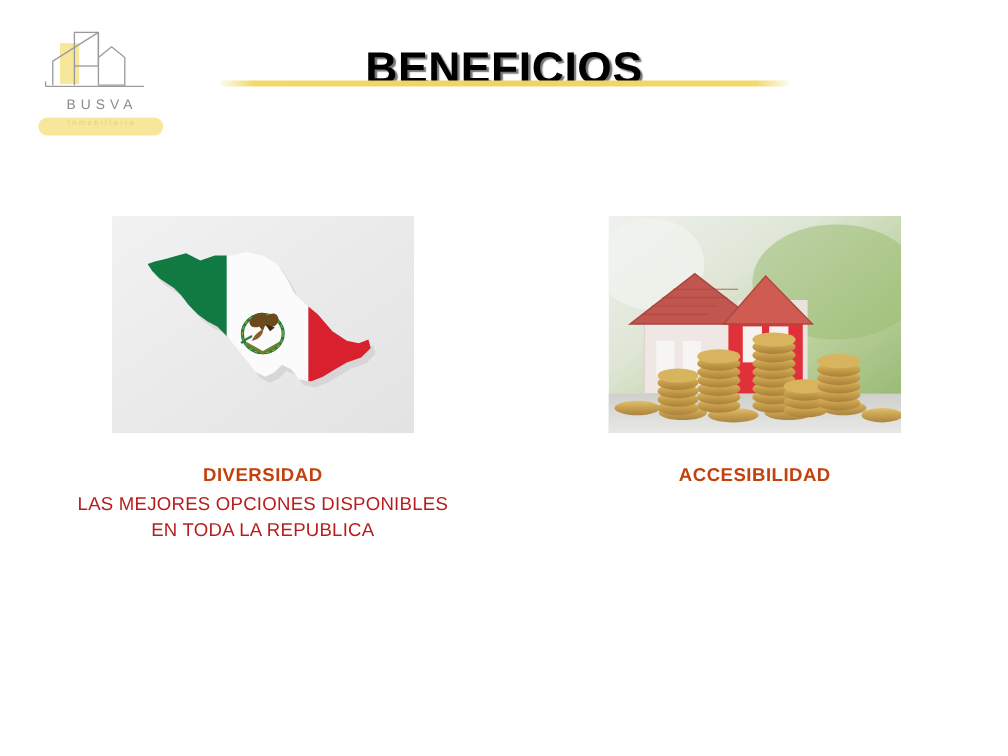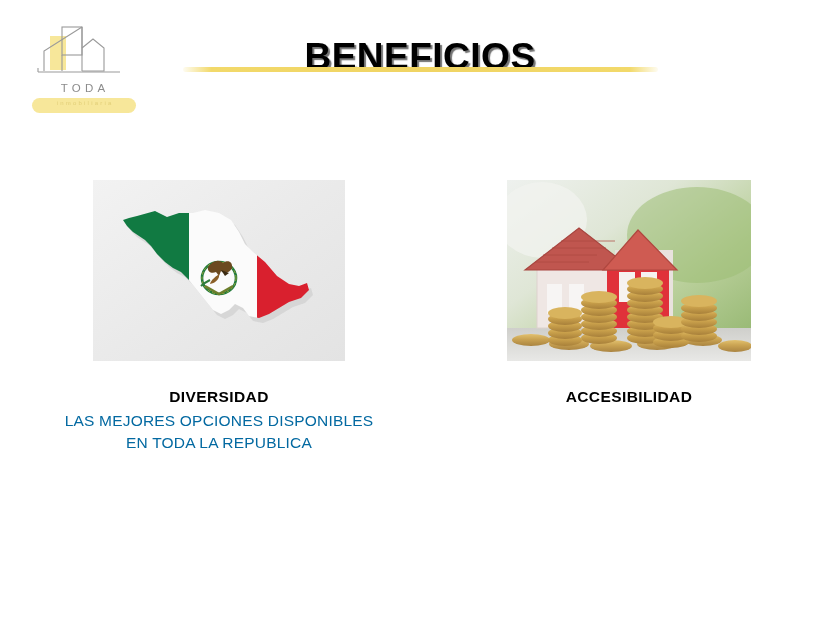--- a/index.html
+++ b/index.html
@@ -111,29 +111,29 @@
   .caption {
     margin-top: 25px;
     text-align: center;
     line-height: 1.38;
   }
   .caption-heading {
     display: block;
     font-size: 15.5px;
     font-weight: bold;
     letter-spacing: 0.4px;
-    color: #000000;
+    color: #c2410c;
     margin-bottom: 3px;
   }
   .caption-body {
     display: block;
     font-size: 15.5px;
     font-weight: 400;
     letter-spacing: 0.2px;
-    color: #0369a1;
+    color: #b91c1c;
     white-space: pre-line;
   }
   .card-left .caption  { width: 390px; margin-left: -69px; }
   .card-right .caption { width: 330px; margin-left: -43px; }
 </style>
 </head>
 <body>
 
 <div class="logo-block">
 
@@ -143,21 +143,21 @@
       <rect x="38" y="3" width="20" height="28" fill="none" stroke="#9a9a9a" stroke-width="1.1"></rect>
       <path d="M38 31 L38 47" fill="none" stroke="#9a9a9a" stroke-width="1.1"></path>
       <path d="M58 3 L58 47" fill="none" stroke="#9a9a9a" stroke-width="1.1"></path>
       <path d="M20 47 L20 27 L58 3" fill="none" stroke="#9a9a9a" stroke-width="1.1"></path>
       <path d="M58 24 L69 15 L80 24 L80 47 L58 47" fill="none" stroke="#9a9a9a" stroke-width="1.1"></path>
       <path d="M14 48 L96 48" fill="none" stroke="#9a9a9a" stroke-width="1.1"></path>
       <path d="M14 48 L14 44" fill="none" stroke="#9a9a9a" stroke-width="1.1"></path>
     </svg>
   </div>
 
-  <div class="logo-name">TODA</div>
+  <div class="logo-name">BUSVA</div>
 
   <div class="logo-tag-wrap">
     <div class="logo-tag">inmobiliaria</div>
   </div>
 </div>
 
 <div class="slide-title">BENEFICIOS</div>
 <div class="title-rule"></div>
 
 <div class="card card-left">

